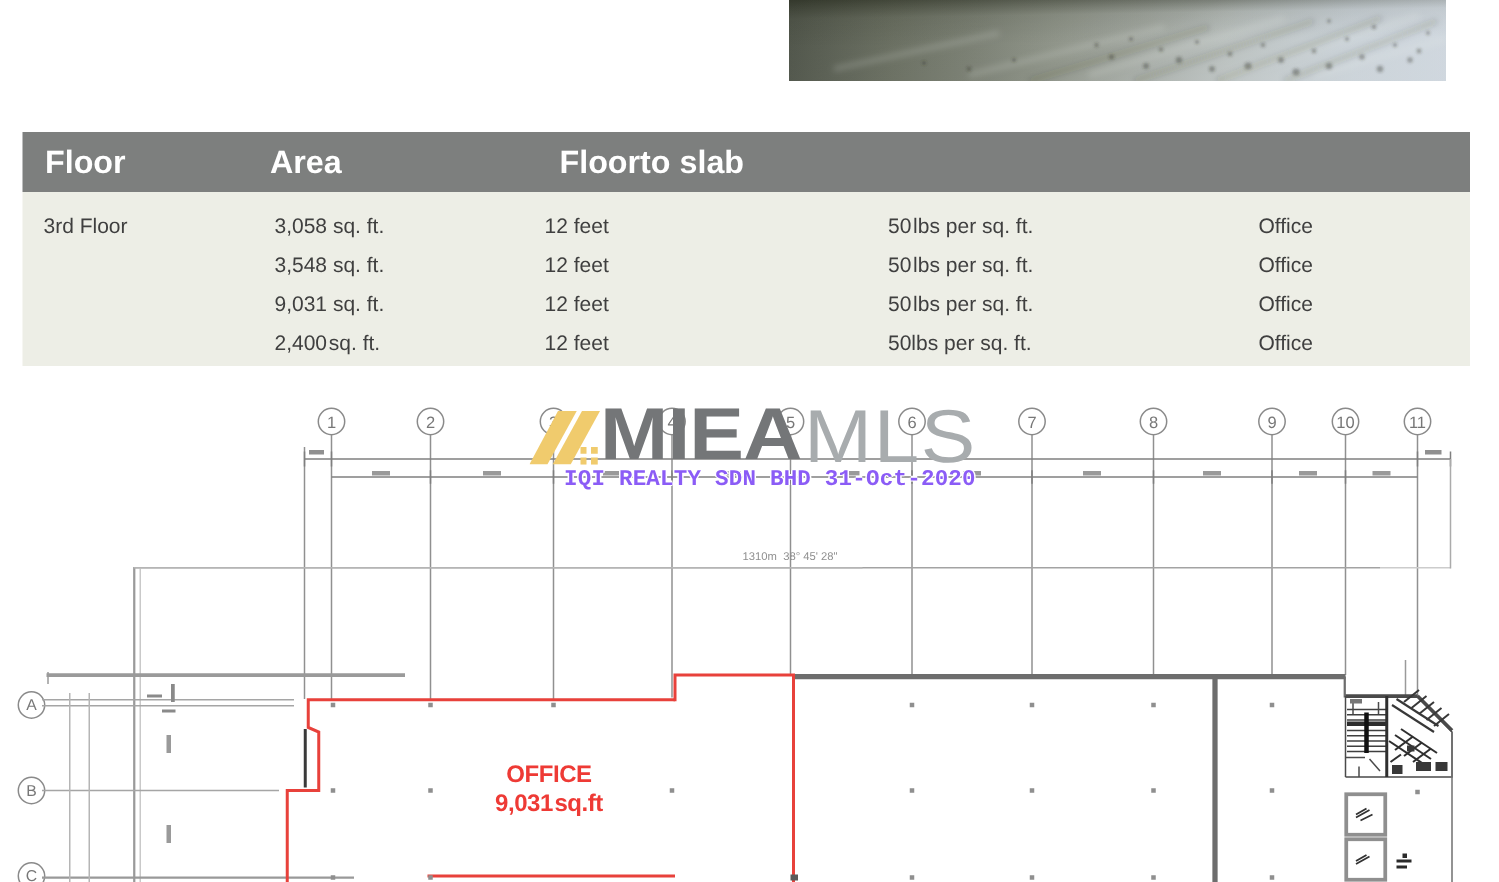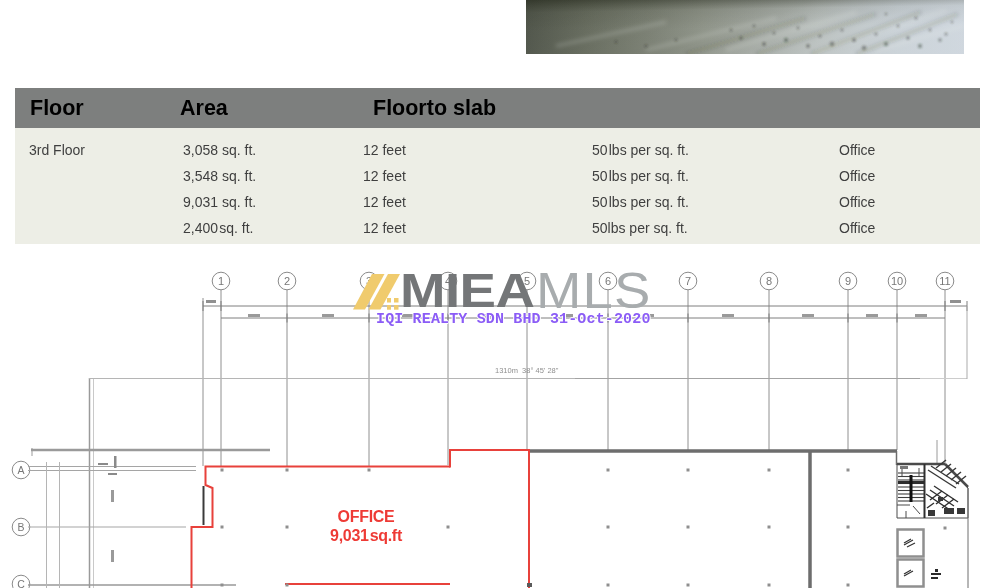--- a/index.html
+++ b/index.html
@@ -70,21 +70,21 @@
 <circle cx="150" cy="40" r="1.4"></circle>
           <circle cx="120" cy="46" r="1.6"></circle>
           <circle cx="90" cy="42" r="1.4"></circle>
 <circle cx="360" cy="14" r="1.3"></circle>
           <circle cx="390" cy="18" r="1.5"></circle>
           <circle cx="420" cy="34" r="1.6"></circle>
 </g>
 </svg>
 </div>
 
-<div class="abs" style="left:15px;top:88px;width:965px;height:40px;background:#7d7f7e;color:#000000;font-weight:bold;font-size:21.5px;line-height:40px;">
+<div class="abs" style="left:15px;top:88px;width:965px;height:40px;background:#7d7f7e;color:#ffffff;font-weight:bold;font-size:21.5px;line-height:40px;">
 <span class="abs" style="left:15px;">Floor</span>
 <span class="abs" style="left:165px;">Area</span>
 <span class="abs" style="left:358px;">Floorto slab</span>
 <span class="abs" style="left:824px;margin-top:32px;">Use</span>
 </div>
 
 <div class="abs" style="left:15px;top:128px;width:965px;height:116px;background:#edeee6;color:#3f3f3f;font-size:14px;line-height:26px;">
 
 <div class="abs" style="left:14px;top:9px;">3rd Floor</div>
 

